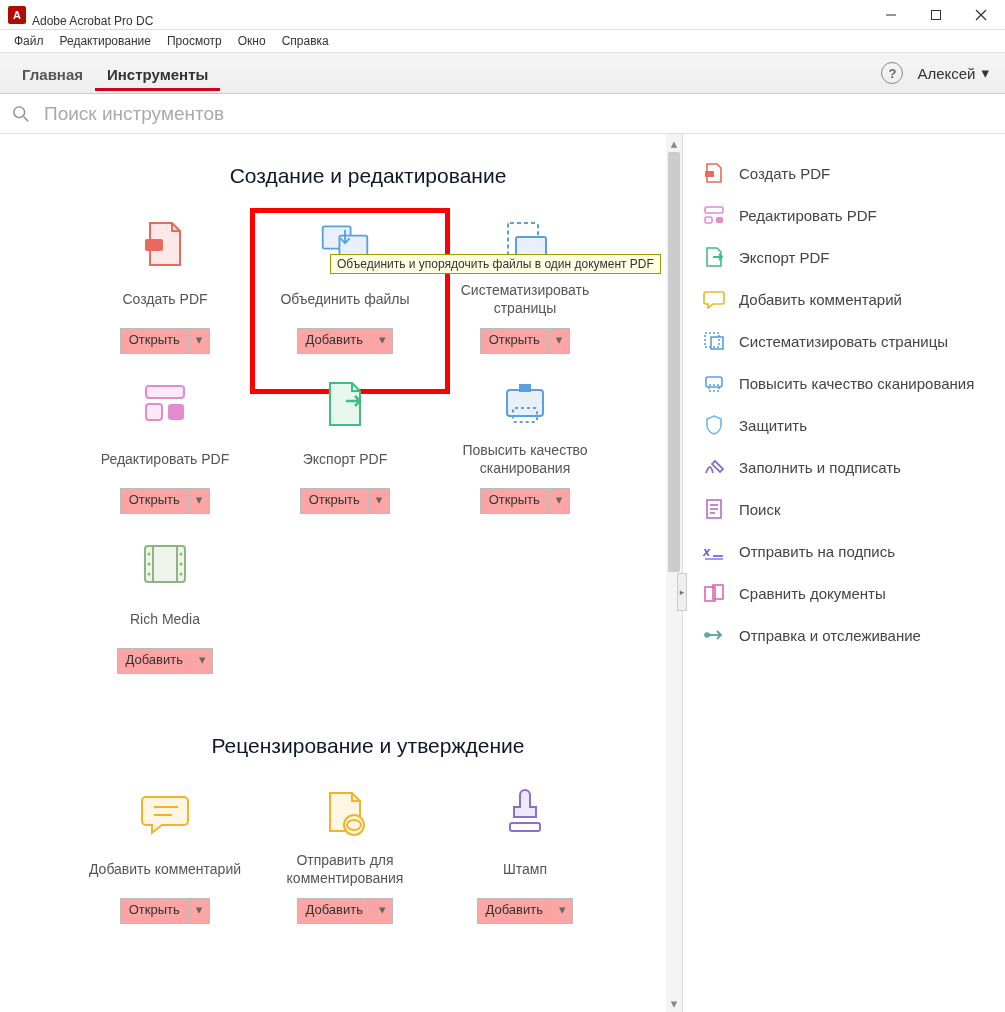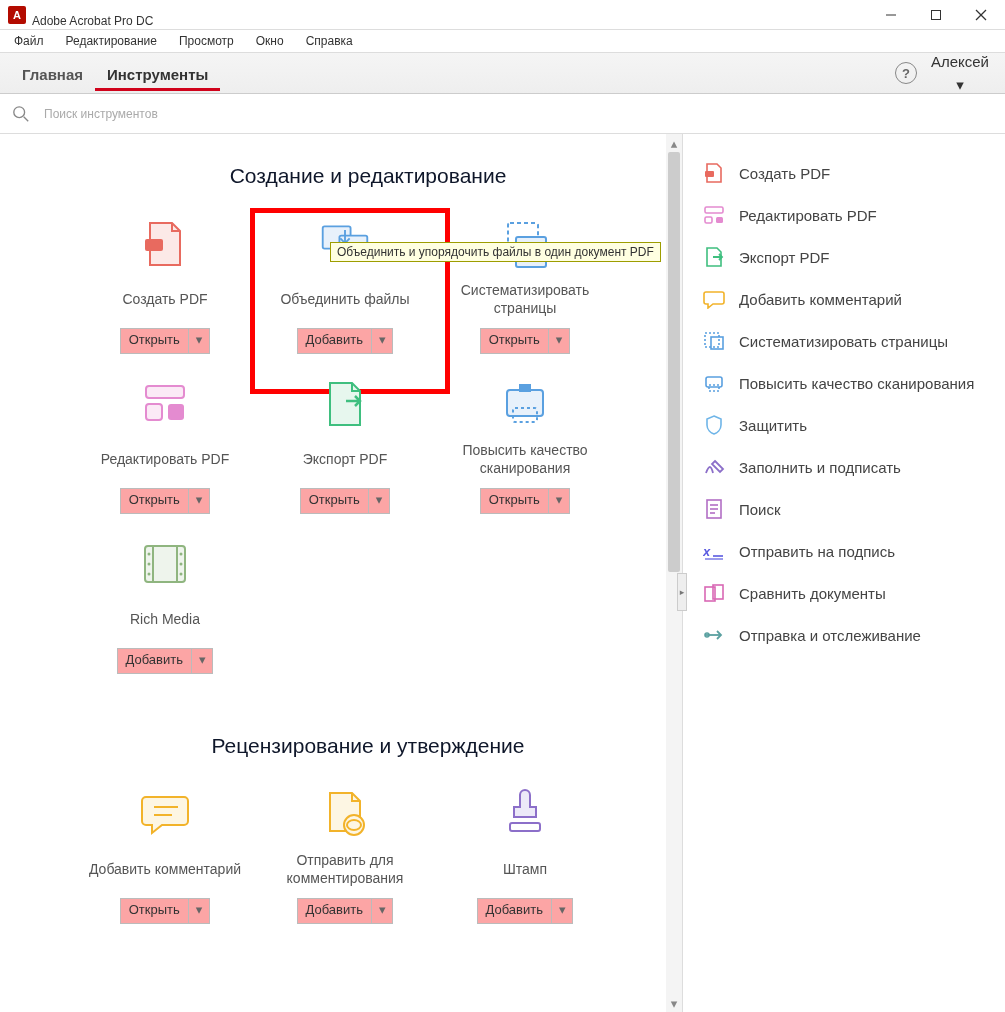--- a/index.html
+++ b/index.html
@@ -2,32 +2,32 @@
 <html><head>
 <meta charset="utf-8">
 <style>
 * { box-sizing: border-box; margin: 0; padding: 0; font-family: "Segoe UI", Arial, sans-serif; }
 body { width: 1005px; height: 1012px; background: #fff; overflow: hidden; font-size: 13px; color: #333; }
 .titlebar { height: 30px; display: flex; align-items: center; padding: 0 2px 0 8px; border-bottom: 1px solid #ddd; }
 .titlebar .app-icon { width: 18px; height: 18px; background: #b30b00; display: flex; align-items: center; justify-content: center; color: #fff; font-weight: bold; font-size: 11px; margin-right: 6px; border-radius: 2px; }
 .titlebar .title { flex: 1; color: #333; font-size: 12px; margin-top: 13px; }
 .titlebar .win-ctrl { width: 45px; height: 28px; display: flex; align-items: center; justify-content: center; color: #333; }
 .titlebar .win-ctrl svg { width: 12px; height: 12px; }
-.menubar { height: 22px; display: flex; align-items: center; padding: 0 6px; gap: 6px; font-size: 12px; }
+.menubar { height: 22px; display: flex; align-items: center; padding: 0 6px; gap: 0; font-size: 12px; }
 .menubar .m-item { padding: 2px 8px; cursor: default; }
 .tabbar { height: 42px; background: linear-gradient(#f5f5f5,#eeeeee); border-top: 1px solid #ddd; border-bottom: 1px solid #ccc; display: flex; align-items: center; padding: 0 10px; }
 .tabbar .tab { padding: 10px 12px 7px 12px; font-size: 15px; color: #555; position: relative; font-weight: bold; }
 .tabbar .tab.active { color: #333; }
 .tabbar .tab.active::after { content:""; position:absolute; left:0; right:0; bottom:-1px; height:3px; background:#d0021b; }
 .tabbar .spacer { flex: 1; }
 .tabbar .help-icon { width: 22px; height: 22px; border: 1.5px solid #888; border-radius: 50%; display:flex; align-items:center; justify-content:center; font-size:13px; color:#666; margin-right: 14px; font-weight:bold;}
-.tabbar .user { font-size: 15px; color:#333; display:flex; align-items:center; gap:6px; padding-right:6px;flex-direction:column;}
+.tabbar .user { font-size: 15px; color:#333; display:flex; align-items:center; gap:6px; padding-right:6px;}
 .searchrow { height: 40px; border-bottom: 1px solid #ddd; display:flex; align-items:center; padding: 0 12px; gap: 14px; }
 .searchrow .search-icon { color:#777; }
-.searchrow input { border:none; outline:none; font-size:12px; flex:1; color:#14532d; }
+.searchrow input { border:none; outline:none; font-size:19px; flex:1; color:#14532d; }
 .searchrow input::placeholder { color:#aaa; }
 .content { display:flex; height: calc(1012px - 30px - 22px - 42px - 40px); }
 .main { flex:1; overflow-y:auto; padding: 30px 26px 40px 80px; position:relative; border-right:1px solid #ddd; }
 .main-scroll { position:absolute; right:0; top:0; width:16px; height:100%; background:#f4f4f4; }
 .main-scroll .thumb { position:absolute; left:2px; width:12px; background:#ccc; top:18px; height:420px; border-radius:2px;}
 .main-scroll .arrow { position:absolute; left:0; width:16px; height:18px; display:flex; align-items:center; justify-content:center; color:#888; }
 .main-scroll .arrow.up{ top:0; } .main-scroll .arrow.down{ bottom:0; }
 .section-title { font-size: 21px; color:#0f172a; font-weight:400; margin-bottom: 26px; text-align: center; }
 .tools-grid { display:flex; flex-wrap:wrap; gap: 20px 10px; width: 540px; margin-bottom: 60px;}
 .tool { width: 170px; display:flex; flex-direction:column; align-items:center; text-align:center; position:relative; padding-top:4px;}
@@ -98,21 +98,21 @@
 </div>
 
 <div class="content">
   <div class="main">
 
     <div class="section-title">Создание и редактирование</div>
 
     <div class="tools-grid" style="position:relative;">
 
       <div class="highlight-box" style="left:170px; top:-6px; width:200px; height:186px;"></div>
-      <div class="tooltip" style="left:250px; top:28px;">Объединить и упорядочить файлы в один документ PDF</div>
+      <div class="tooltip" style="left:250px; top:40px;">Объединить и упорядочить файлы в один документ PDF</div>
 
       <div class="tool">
         <div class="ico">
           <svg width="46" height="50" viewBox="0 0 46 50">
               <path d="M8 4 h22 l8 8 v34 h-30 z" fill="#fce9e7" stroke="#e86a5f" stroke-width="2"></path>
               <path d="M30 4 v8 h8" fill="none" stroke="#e86a5f" stroke-width="2"></path>
               <rect x="3" y="20" width="18" height="12" rx="2" fill="#e86a5f"></rect>
             </svg>
         </div>
         <div class="label">Создать PDF</div>

